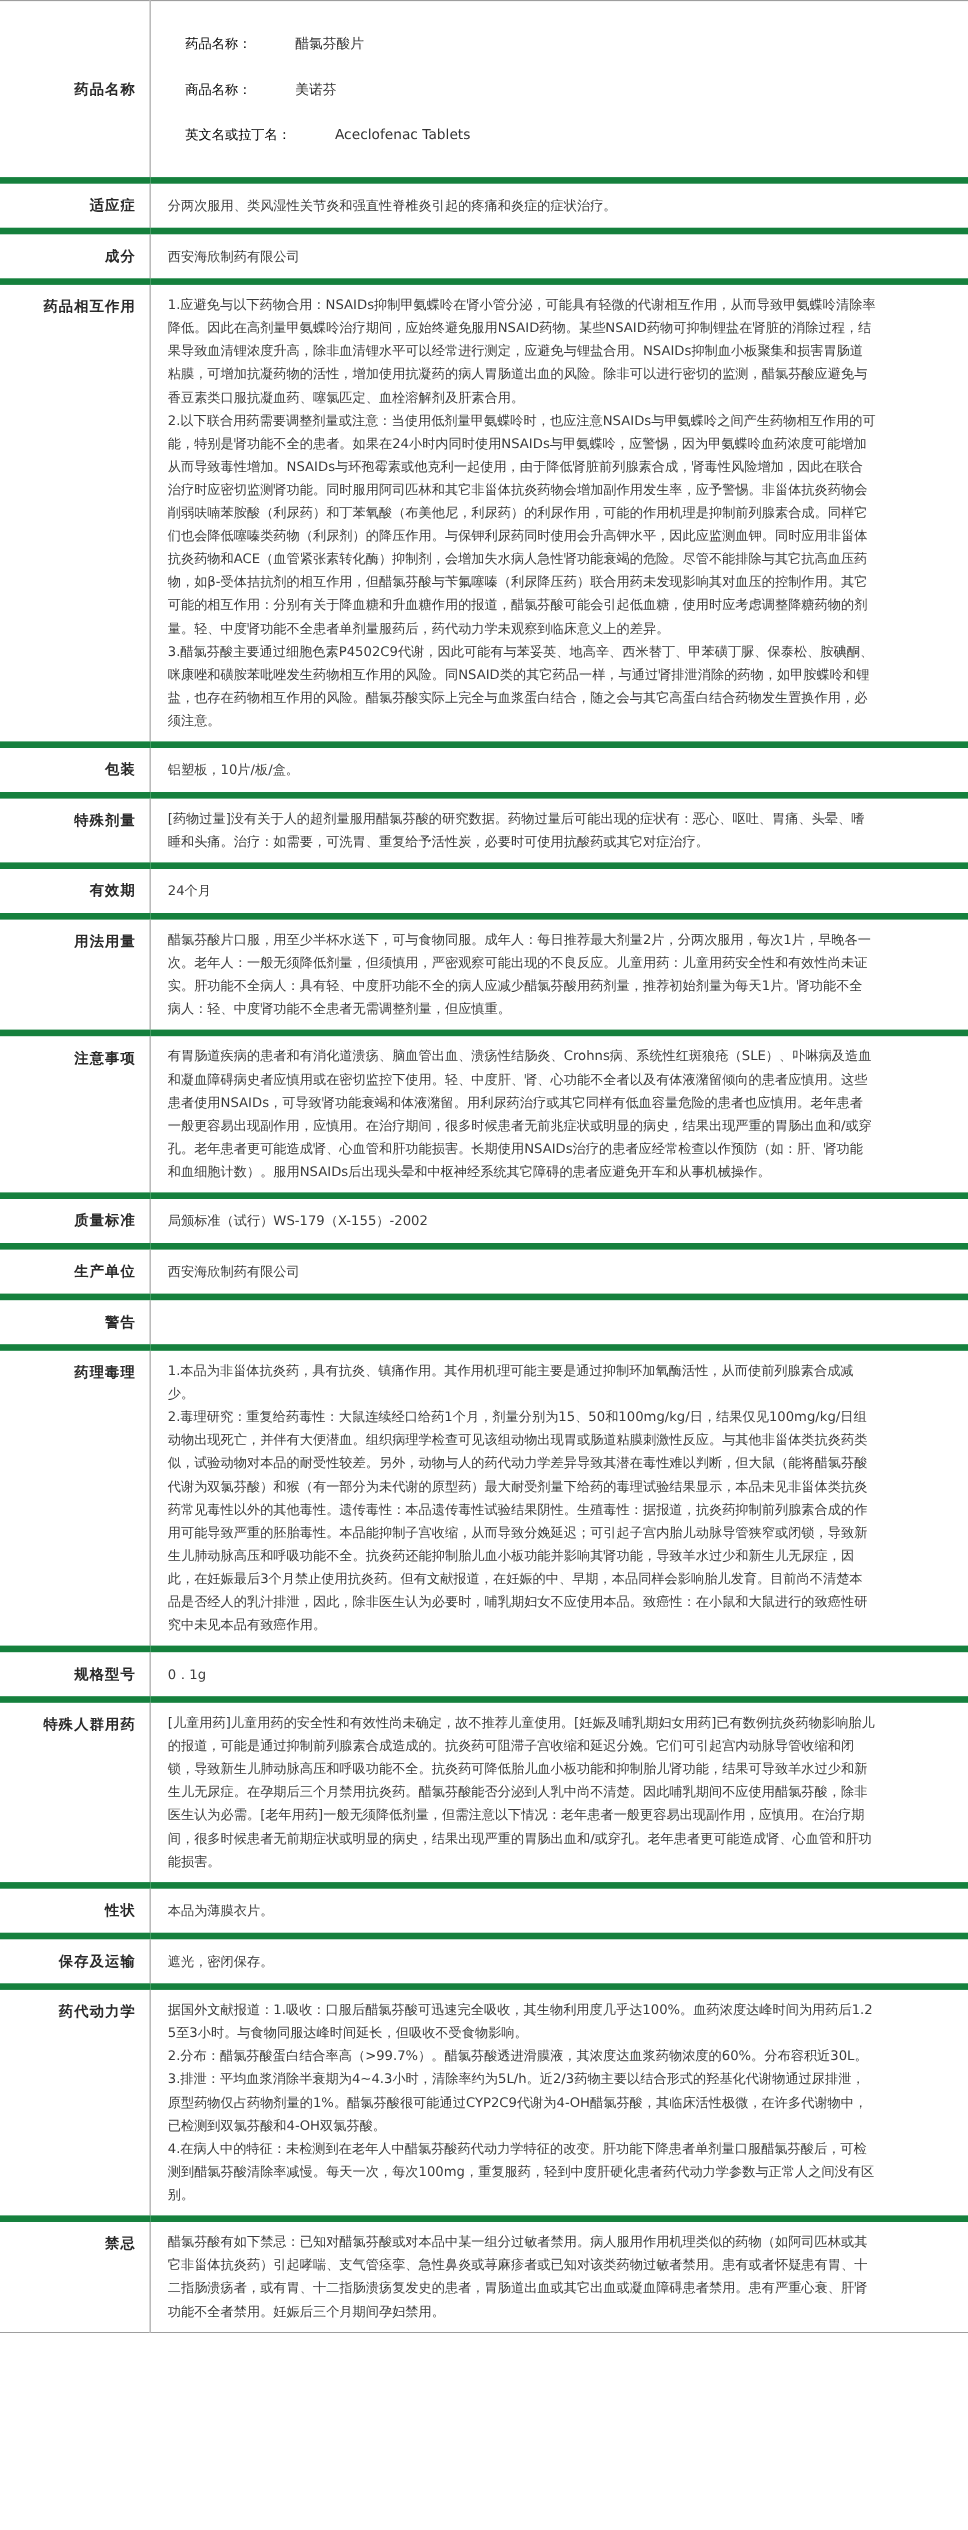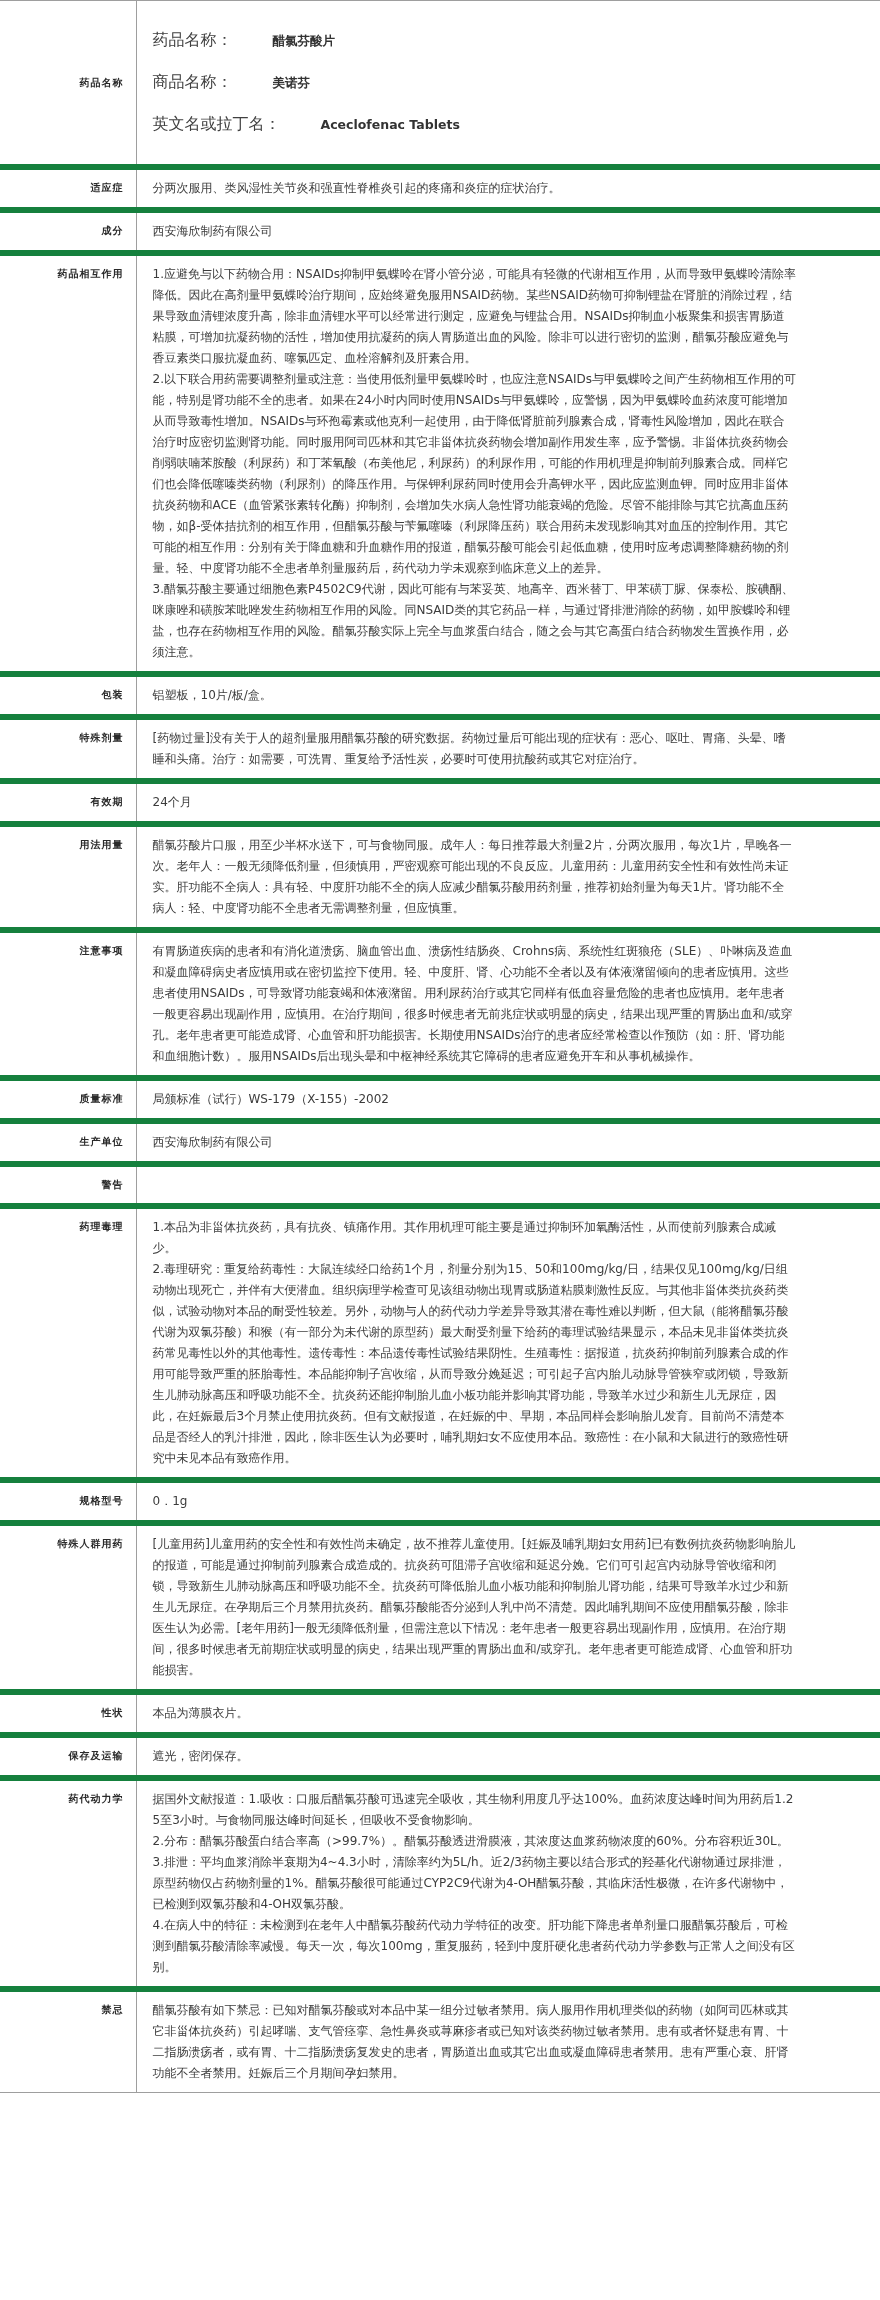--- a/index.html
+++ b/index.html
@@ -28,21 +28,21 @@
   }
   table.drug-table tr:first-child td {
     border-top: none;
   }
   td.label-cell {
     width: 136px;
     border-right: 1px solid #9e9e9e;
     text-align: right;
     vertical-align: top;
     font-weight: bold;
-    font-size: 10px;
+    font-size: 13px;
     color: #2a2a2a;
     padding: 11px 12px 11px 4px;
     letter-spacing: 1px;
     margin-top: 40px;
   }
   tr.v-middle td.label-cell {
     vertical-align: middle;
   }
   td.content-cell {
     vertical-align: middle;
@@ -50,26 +50,27 @@
     line-height: 21px;
     padding: 8px 84px 8px 16px;
     white-space: pre-line;
     word-break: break-all;
   }
   .field-line {
     line-height: 20px;
     white-space: normal;
   }
   .field-key {
-    color: #404040;
-    font-size: 16px;
+    color: #000000;
+    font-size: 12px;
+    margin-left: 16px;
   }
   .field-value {
     color: #333333;
-    font-weight: bold;
+    font-weight: normal;
     font-size: 12.5px;
     padding-left: 40px;
   }
 </style>
 </head>
 <body>
 
 <div class="doc">
   <table class="drug-table">
     <tbody>

